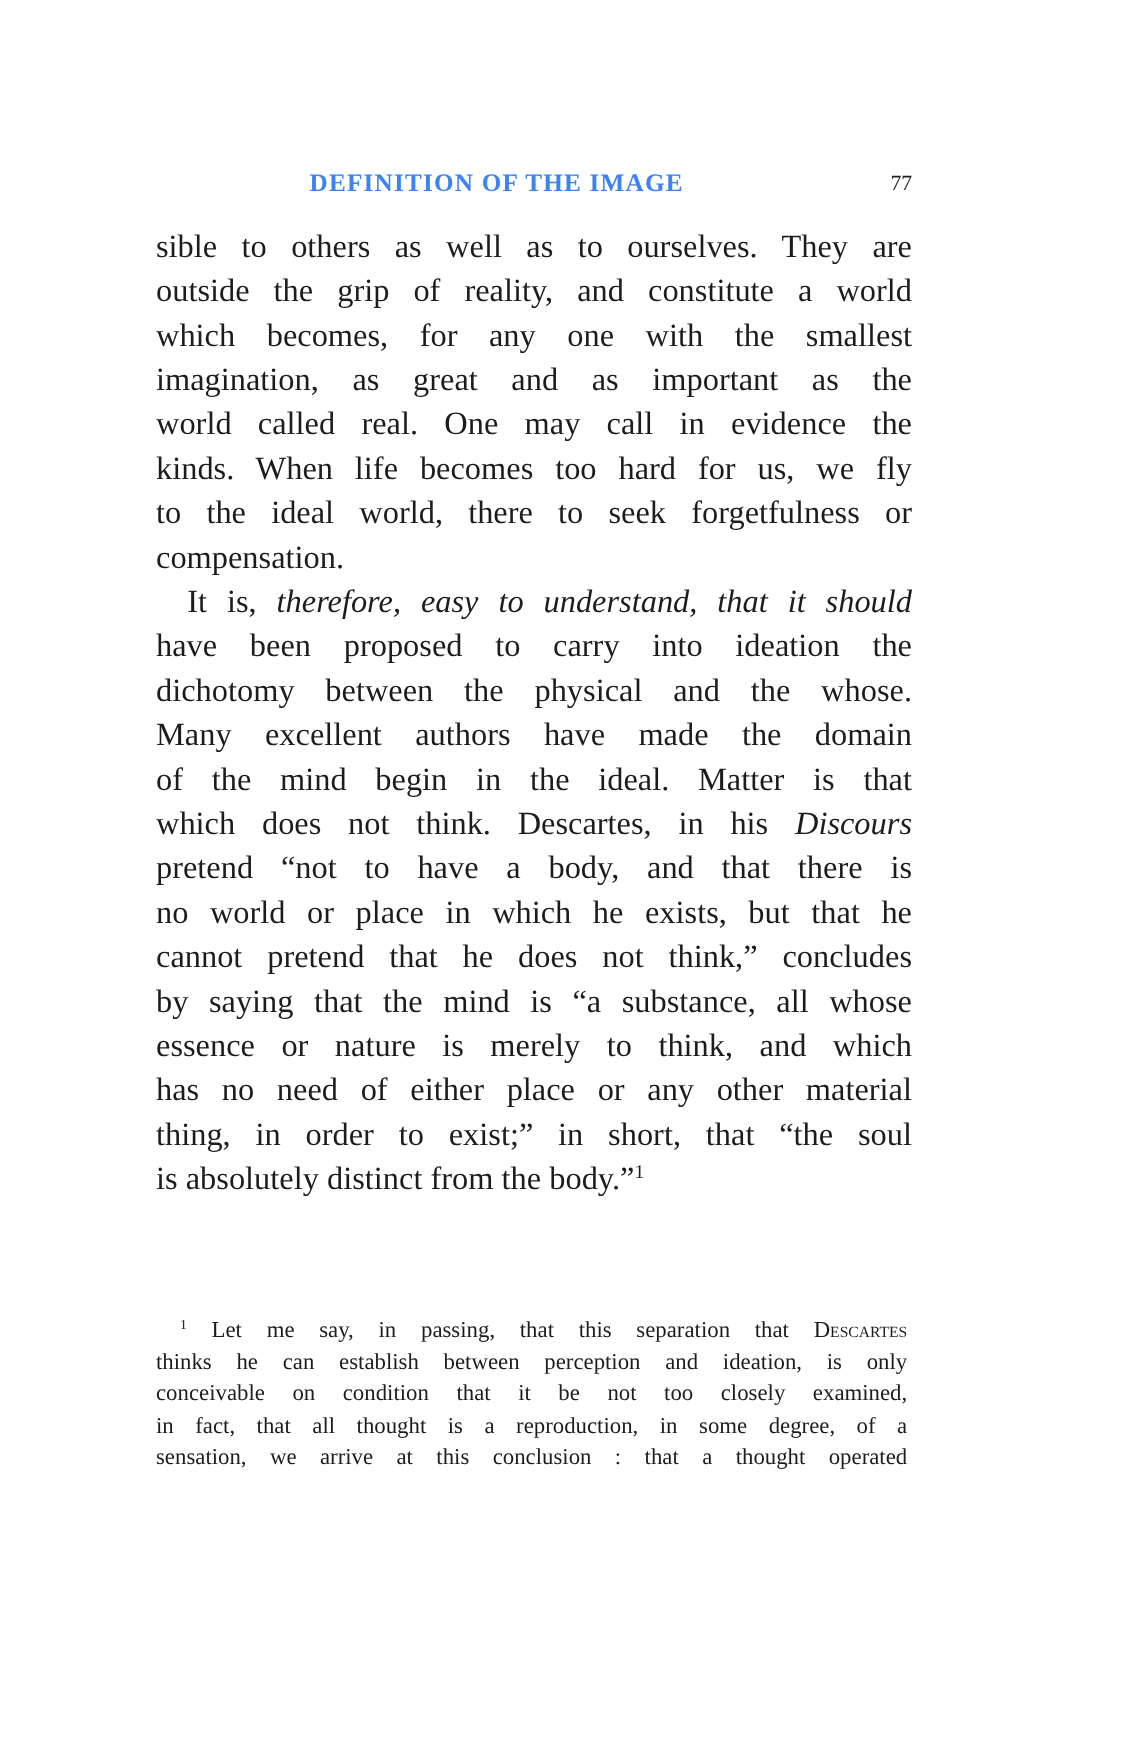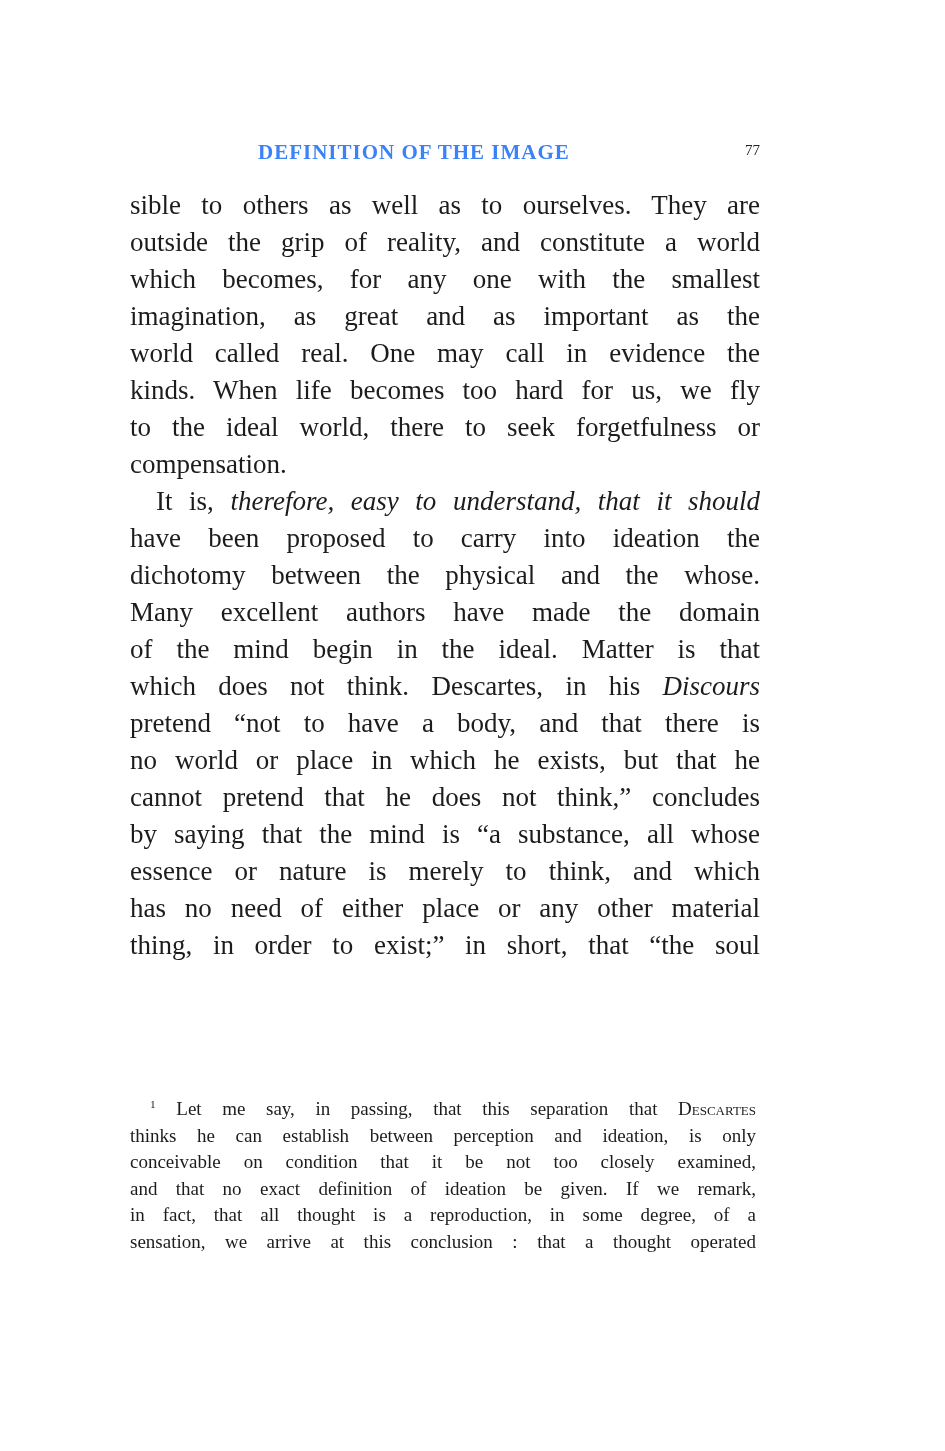--- a/index.html
+++ b/index.html
@@ -38,21 +38,21 @@
       font-weight: bold;
       letter-spacing: 1px;
       color: #3b82f6;
       white-space: nowrap;
     }
     .page-number {
       position: absolute;
       right: 0;
       top: 2px;
       font-family: "Liberation Serif", serif;
-      font-size: 15px;
+      font-size: 18px;
       color: #1f1f1f;
     }
     .body-text {
       position: absolute;
       top: 187px;
       left: 130px;
       width: 630px;
     }
     .line {
       display: block;
@@ -123,25 +123,25 @@
       <span class="line">Many excellent authors have made the domain</span>
       <span class="line">of the mind begin in the ideal.  Matter is that</span>
       <span class="line"><span>which does not think.  Descartes, in his </span><span class="it">Discours</span></span>
       <span class="line">pretend “not to have a body, and that there is</span>
       <span class="line">no world or place in which he exists, but that he</span>
       <span class="line">cannot pretend that he does not think,” concludes</span>
       <span class="line">by saying that the mind is “a substance, all whose</span>
       <span class="line">essence or nature is merely to think, and which</span>
       <span class="line">has no need of either place or any other material</span>
       <span class="line">thing, in order to exist;” in short, that “the soul</span>
+      <span class="line last"><span>is absolutely distinct from the body.”</span><sup>1</sup></span>
     </div>
   </div>
 
   <div class="footnotes">
     <span class="fn-line indent"><sup>1</sup><span> Let me say, in passing, that this separation that </span><span class="sc">Descartes</span></span>
     <span class="fn-line">thinks he can establish between perception and ideation, is only</span>
     <span class="fn-line">conceivable on condition that it be not too closely examined,</span>
-    <span class="fn-line">and that no exact definition of ideation be given.  If we remark,</span>
     <span class="fn-line">in fact, that all thought is a reproduction, in some degree, of a</span>
     <span class="fn-line">sensation, we arrive at this conclusion :  that a thought operated</span>
   </div>
 
 </div>
 
 </body></html>

